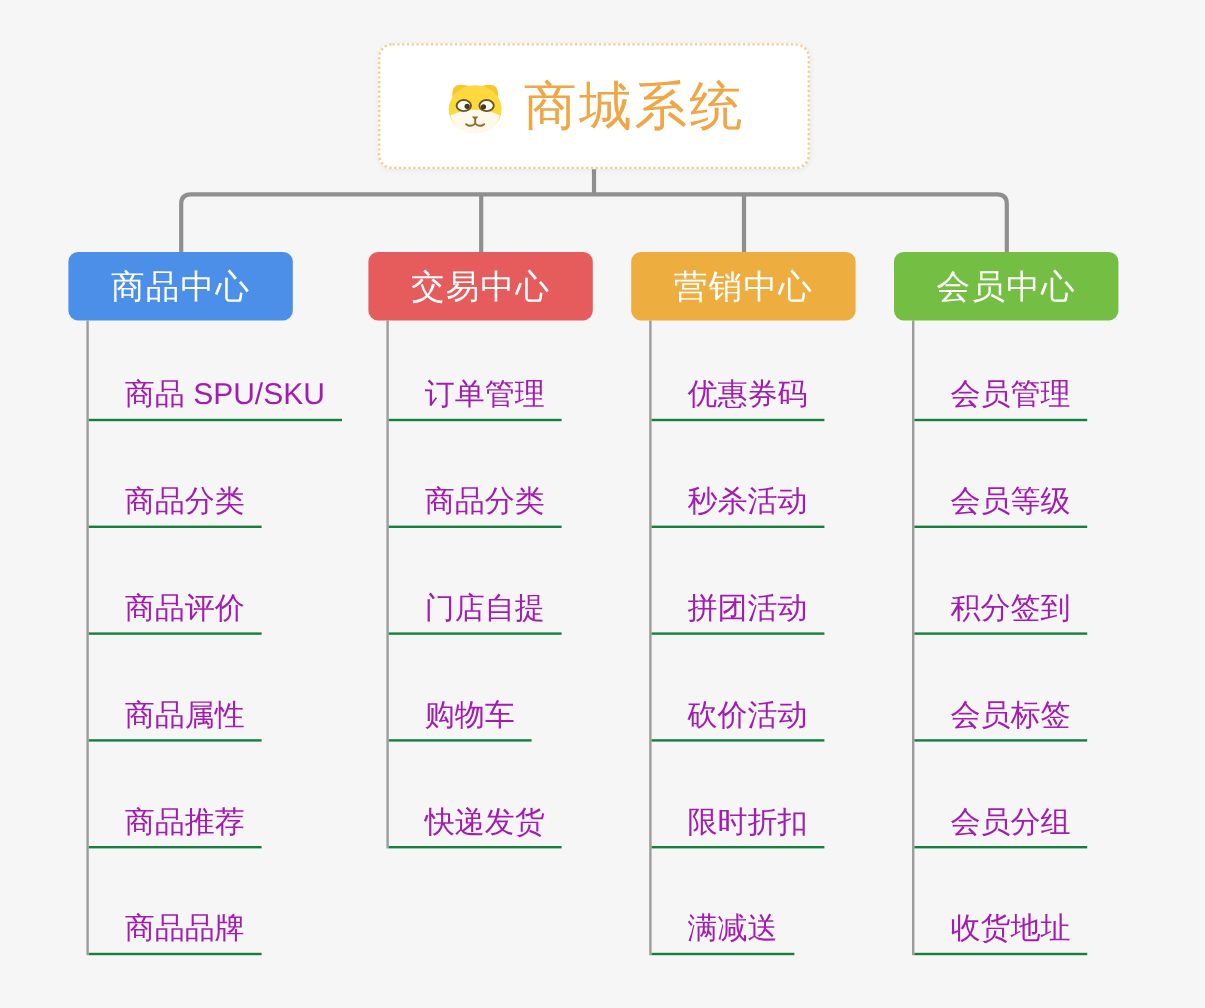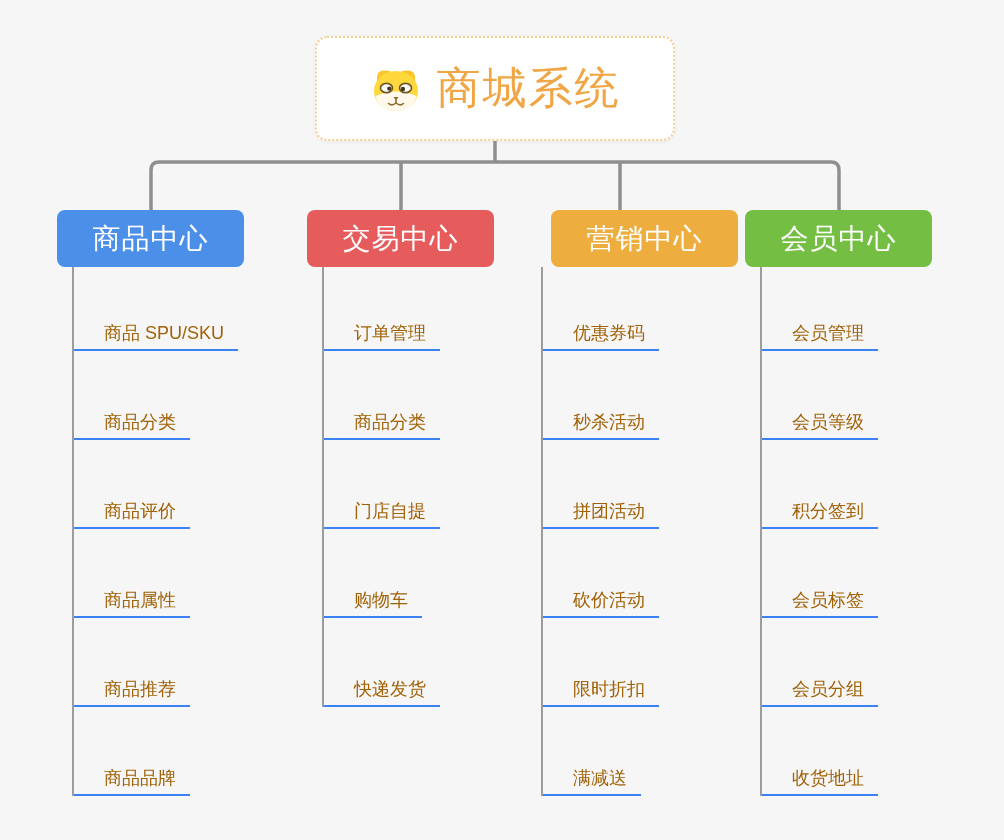--- a/index.html
+++ b/index.html
@@ -67,25 +67,25 @@
     width: fit-content;
   }
   .branch-item {
     height: 89px;
     display: flex;
     align-items: flex-end;
   }
   .branch-item:first-child { height: 84px; }
   .branch-item-label {
     display: inline-block;
-    border-bottom: 2px solid #3b82f6;
+    border-bottom: 2px solid #15803d;
     padding: 0 14px 5px 30px;
-    font-size: 18px;
+    font-size: 25px;
     line-height: 1.15;
-    color: #a16207;
+    color: #a21caf;
     white-space: nowrap;
   }
 </style>
 </head>
 <body>
 
 <div class="canvas" style="background: rgb(246, 246, 247);">
 
   <svg class="connectors" id="connector-svg" viewBox="0 0 1004 840" xmlns="http://www.w3.org/2000/svg">
       <path d="M495 141 V162 M151 210 V170 Q151 162 159 162 H831 Q839 162 839 170 V210 M401 162 V210 M620 162 V210 " fill="none" stroke="#8F8F8F" stroke-width="3.5"></path>
@@ -163,21 +163,21 @@
     <span class="branch-item-label">购物车</span>
   </div>
 
   <div class="branch-item">
     <span class="branch-item-label">快递发货</span>
   </div>
 </div>
   </div>
 
   <div class="branch" style="left: 526px;">
-    <div class="branch-header" style="background: rgb(237, 174, 63); margin-left: 25px;">
+    <div class="branch-header" style="background: rgb(237, 174, 63);">
       <span class="branch-label">营销中心</span>
     </div>
     <div class="branch-items">
   <div class="branch-item">
     <span class="branch-item-label">优惠券码</span>
   </div>
 
   <div class="branch-item">
     <span class="branch-item-label">秒杀活动</span>
   </div>

